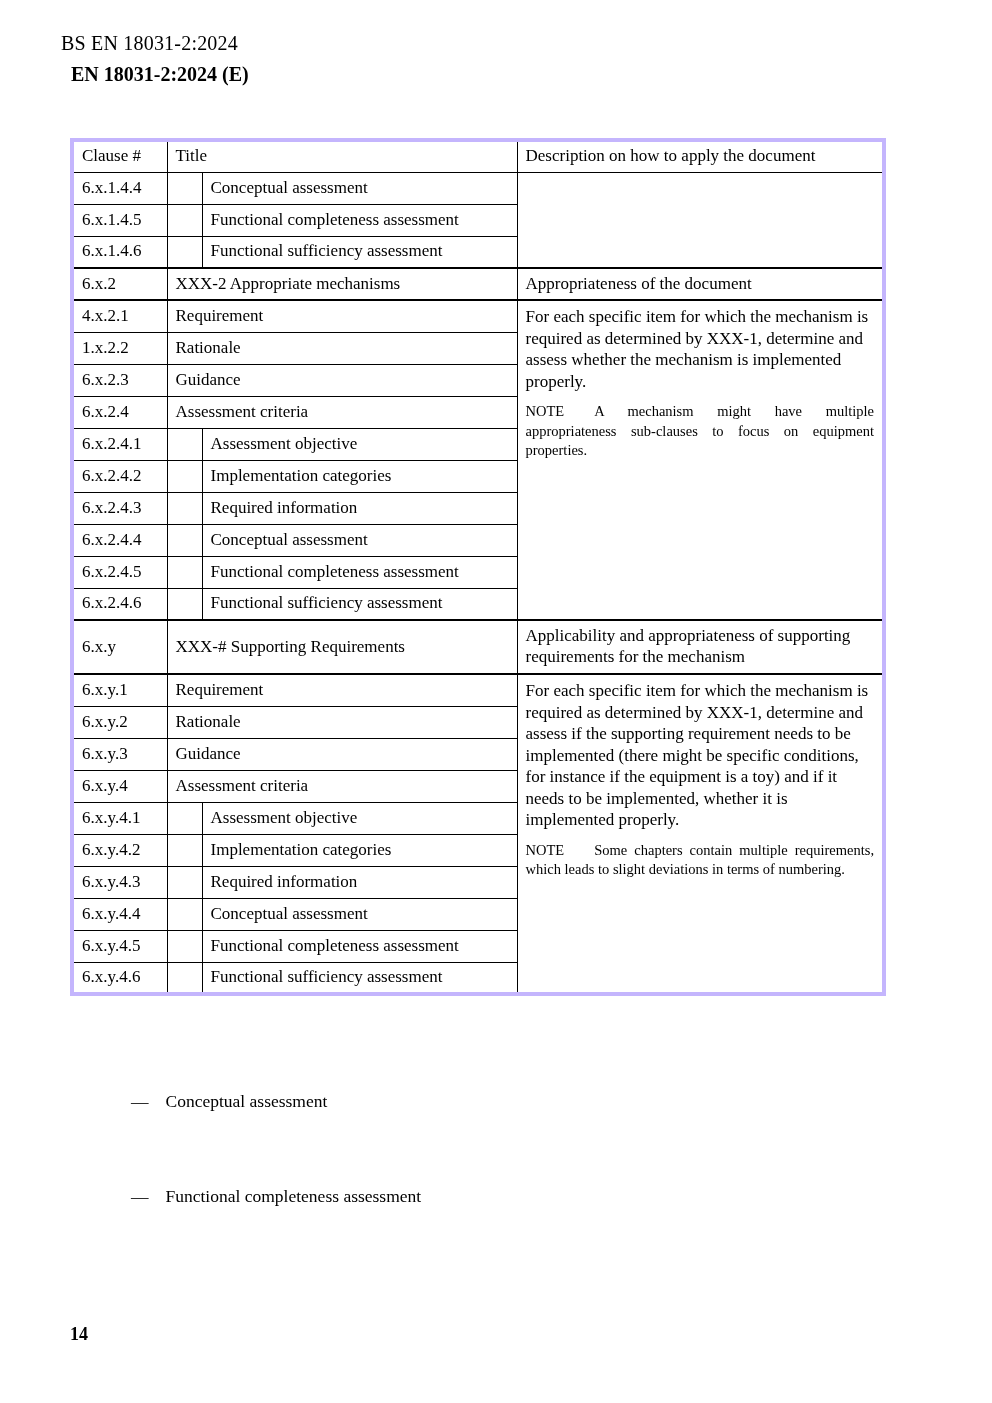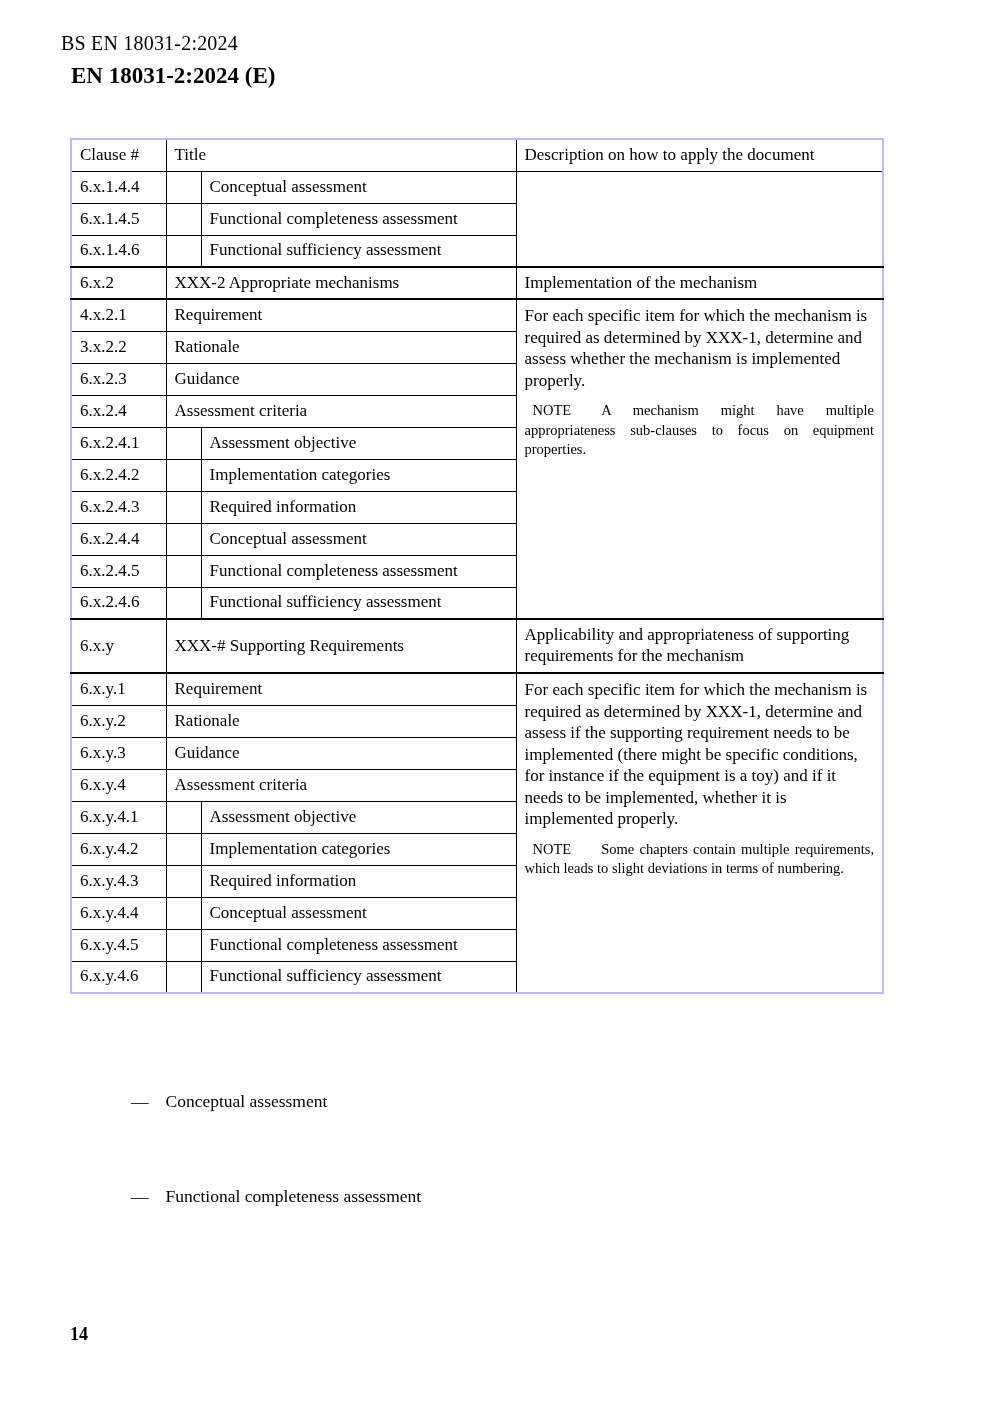--- a/index.html
+++ b/index.html
@@ -6,28 +6,28 @@
   .page {
     position: relative;
     width: 992px;
     height: 1403px;
     background: #ffffff;
     color: #000000;
     font-family: "Liberation Serif", serif;
     overflow: hidden;
   }
   .hdr-line1 { position: absolute; left: 61px; top: 32px; font-size: 20px; letter-spacing: 0.2px; }
-  .hdr-line2 { position: absolute; left: 71px; top: 63px; font-size: 23px; font-weight: bold; }
+  .hdr-line2 { position: absolute; left: 71px; top: 63px; font-size: 20px; font-weight: bold; }
 
   table.clause-table {
     position: absolute;
     left: 70px; top: 138px;
     width: 812px;
     border-collapse: collapse;
-    border: 2px solid #c4b5fd;
+    border: 4px solid #c4b5fd;
     font-size: 17px;
     table-layout: fixed;
   }
   .clause-table td {
     border: 1px solid #000;
     padding: 2px 8px;
     height: 32px;
     box-sizing: border-box;
     vertical-align: middle;
     line-height: 1.22;
@@ -37,21 +37,21 @@
   .clause-table tr.tall td { height: 54px; }
   .clause-table col.w-clause { width: 95px; }
   .clause-table col.w-indent { width: 35px; }
   .clause-table col.w-title  { width: 315px; }
   .clause-table col.w-desc   { width: 367px; }
   .clause-table td.d { vertical-align: top; }
   .clause-table td.d.mid { vertical-align: middle; }
   .clause-table td.d.top { padding-top: 5px; }
   .dp { margin: 0 0 10px 0; line-height: 21.5px; }
   .note { margin: 0; font-size: 14.5px; line-height: 19.5px; text-align: justify; }
-  .nl { margin-right: 30px; margin-left: 8px; }
+  .nl { margin-right: 30px; }
 
   .body-para {
     position: absolute;
     left: 70px;
     width: 816px;
     font-size: 17.5px;
     line-height: 27px;
     text-align: justify;
   }
   .p1 { top: 1038px; }
@@ -103,33 +103,33 @@
       </tr>
       <tr>
         <td class="c">6.x.1.4.6</td>
         <td class="i"></td>
         <td class="t">Functional sufficiency assessment</td>
       </tr>
 
       <tr class="sec">
         <td class="c">6.x.2</td>
         <td class="t" colspan="2">XXX-2 Appropriate mechanisms</td>
-        <td class="d mid">Implementation of the mechanism</td>
+        <td class="d mid">Appropriateness of the document</td>
       </tr>
 
       <tr>
         <td class="c">4.x.2.1</td>
         <td class="t" colspan="2">Requirement</td>
         <td class="d top" rowspan="10">
           <p class="dp">For each specific item for which the mechanism is required as determined by XXX-1, determine and assess whether the mechanism is implemented properly.</p>
           <p class="note"><span class="nl">NOTE</span><span>A mechanism might have multiple appropriateness sub-clauses to focus on equipment properties.</span></p>
         </td>
       </tr>
       <tr>
-        <td class="c">3.x.2.2</td>
+        <td class="c">1.x.2.2</td>
         <td class="t" colspan="2">Rationale</td>
       </tr>
       <tr>
         <td class="c">6.x.2.3</td>
         <td class="t" colspan="2">Guidance</td>
       </tr>
       <tr>
         <td class="c">6.x.2.4</td>
         <td class="t" colspan="2">Assessment criteria</td>
       </tr>

